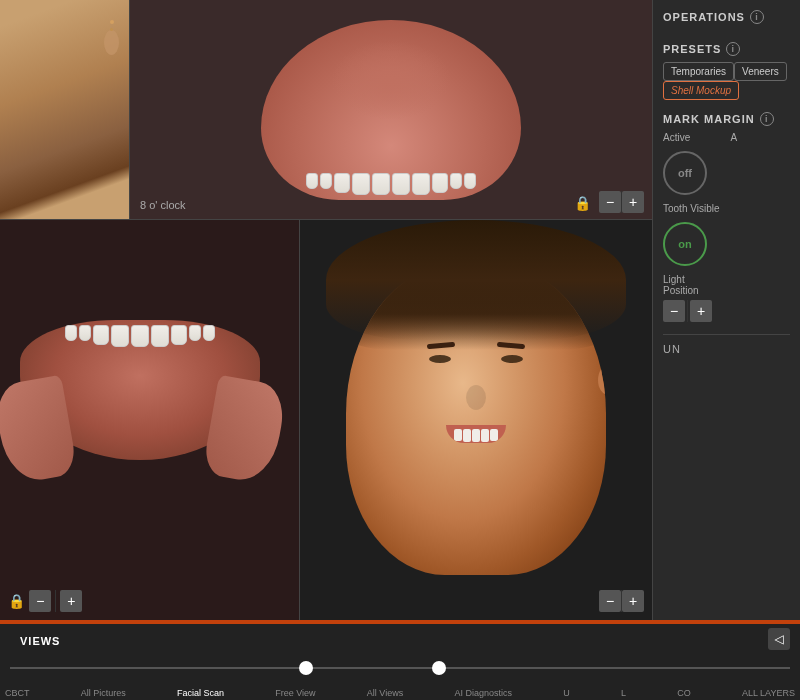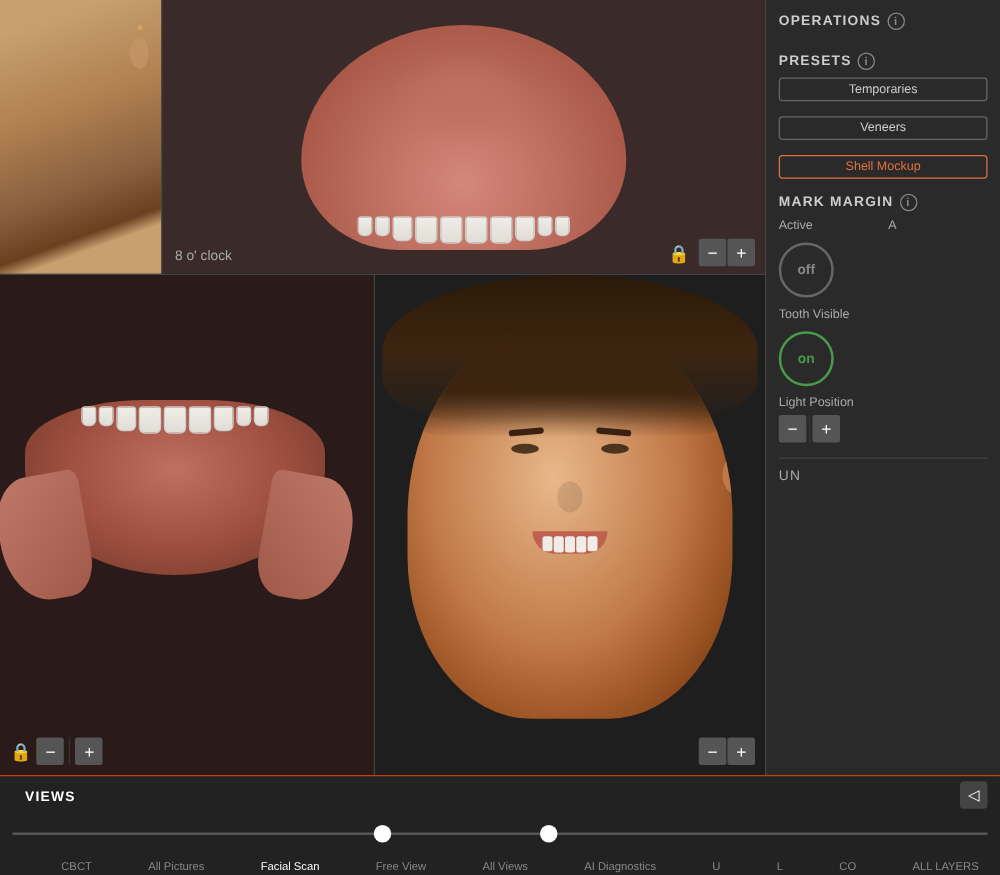--- a/index.html
+++ b/index.html
@@ -205,21 +205,21 @@
 
     .pos-label {
       color: #aaa;
       font-size: 10px;
     }
 
     
     .bottom-bar {
       height: 80px;
       background: #222;
-      border-top: 1px solid #c2410c;
+      border-top: 4px solid #c2410c;
       display: flex;
       flex-direction: column;
     }
 
     .views-label {
       color: #fff;
       font-size: 11px;
       font-weight: bold;
       padding: 4px 10px 0;
       letter-spacing: 1px;
@@ -247,24 +247,23 @@
       background: #fff;
       border-radius: 50%;
       top: 50%;
       transform: translate(-50%, -50%);
       cursor: pointer;
     }
 
     .timeline-labels {
       display: flex;
       justify-content: space-between;
-      padding: 2px 17px;
+      padding: 2px 5px;
       color: #888;
       font-size: 9px;
-      margin-left: 32px;
     }
 
     .timeline-label.active {
       color: #fff;
     }
 
     .collapse-btn {
       position: absolute;
       right: 10px;
       bottom: 8px;
@@ -276,21 +275,21 @@
       border-radius: 3px;
       cursor: pointer;
       font-size: 12px;
       display: flex;
       align-items: center;
       justify-content: center;
     }
 
     
     .right-panel {
-      width: 188px;
+      width: 148px;
       background: #2a2a2a;
       border-left: 1px solid #444;
       display: flex;
       flex-direction: column;
       padding: 10px;
       overflow-y: auto;
       gap: 12px;
     }
 
     .panel-section-title {
@@ -369,37 +368,37 @@
 
     .operation-label {
       color: #aaa;
       font-size: 9px;
     }
 
     
     .preset-buttons {
       display: flex;
       flex-wrap: wrap;
-      gap: 12px;
-      flex-direction: column;
+      gap: 0;
     }
 
     .preset-btn {
       background: transparent;
       border: 1px solid #666;
       color: #ccc;
       padding: 3px 7px;
       font-size: 10px;
       border-radius: 3px;
       cursor: pointer;
     }
 
     .preset-btn.active {
       border-color: #e07040;
       color: #e07040;
+      font-style: italic;
     }
 
     
     .mark-margin-grid {
       display: grid;
       grid-template-columns: 1fr 1fr;
       gap: 8px;
       align-items: center;
     }
 

